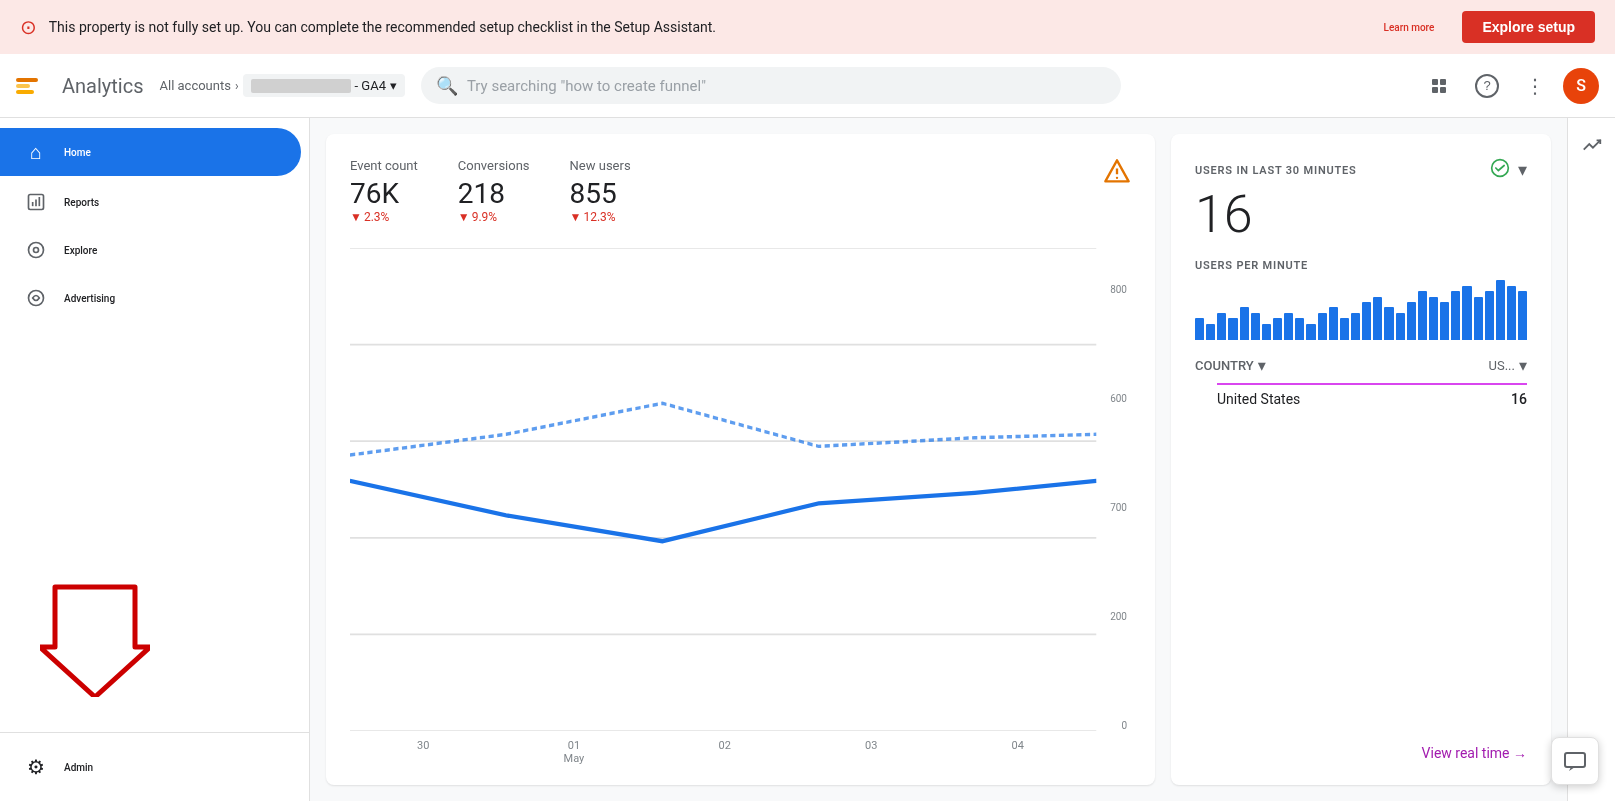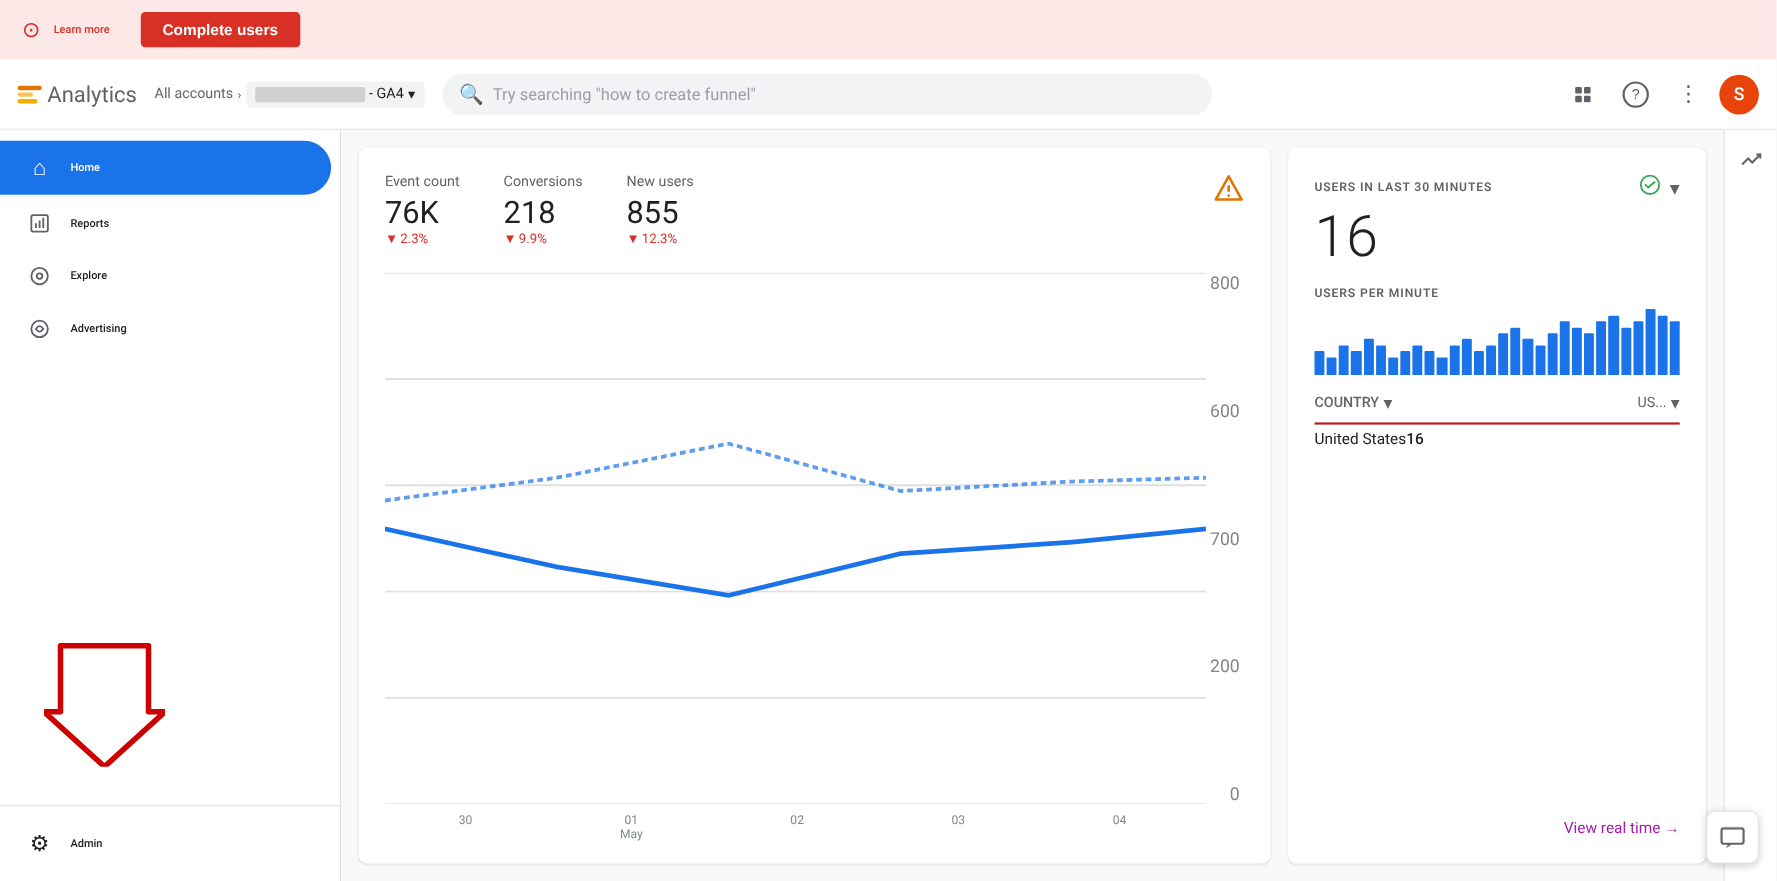--- a/index.html
+++ b/index.html
@@ -32,21 +32,21 @@
     
     .header {
       background: white;
       height: 64px;
       display: flex;
       align-items: center;
       padding: 0 16px;
       gap: 16px;
       border-bottom: 1px solid #e0e0e0;
     }
-    .logo-area { display: flex; align-items: center; gap: 5px; }
+    .logo-area { display: flex; align-items: center; gap: 24px; }
     .logo-bars { display: flex; flex-direction: column; gap: 2px; }
     .logo-bar { height: 4px; border-radius: 2px; }
     .logo-bar-1 { width: 18px; background: #f9ab00; }
     .logo-bar-2 { width: 14px; background: #f9ab00; opacity: 0.7; }
     .logo-bar-3 { width: 22px; background: #e37400; }
     .analytics-title { font-size: 20px; color: #5f6368; font-weight: 400; }
     .account-nav { display: flex; align-items: center; gap: 4px; font-size: 13px; color: #5f6368; }
     .property-chip {
       display: flex;
       align-items: center;
@@ -136,21 +136,21 @@
       position: absolute;
       right: 0;
       top: 0;
       bottom: 30px;
       display: flex;
       flex-direction: column;
       justify-content: space-between;
       align-items: flex-end;
       padding-right: 4px;
     }
-    .chart-label-y { font-size: 16px; color: #80868b; }
+    .chart-label-y { font-size: 10px; color: #80868b; margin-top: 36px; }
 
     .chart-svg { width: 100%; height: calc(100% - 30px); }
     .chart-x-labels { display: flex; justify-content: space-around; padding: 0 40px 0 0; margin-top: 4px; }
     .chart-x-label { font-size: 11px; color: #80868b; text-align: center; }
 
     .chart-footer { display: flex; justify-content: space-between; align-items: center; margin-top: 8px; }
     .preceding-period { font-size: 12px; color: #80868b; }
     .view-reports-link { color: #1a73e8; font-size: 14px; cursor: pointer; display: flex; align-items: center; gap: 4px; }
 
     
@@ -176,21 +176,21 @@
     .rt-users-per-min { font-size: 11px; font-weight: 600; color: #5f6368; letter-spacing: 0.8px; text-transform: uppercase; margin-bottom: 8px; }
 
     .bar-chart-container { display: flex; align-items: flex-end; gap: 2px; height: 60px; margin-bottom: 16px; }
     .bar { background: #1a73e8; border-radius: 1px 1px 0 0; flex: 1; }
 
     .rt-country-row { display: flex; align-items: flex-start; justify-content: space-between; margin-bottom: 8px; }
     .rt-filter-label { font-size: 13px; color: #5f6368; display: flex; align-items: center; gap: 4px; cursor: pointer; font-weight: 500; }
     .rt-filter-val { font-size: 13px; color: #5f6368; display: flex; align-items: center; gap: 4px; cursor: pointer; }
     .chevron-icon { font-size: 16px; color: #5f6368; }
 
-    .rt-country-item { display: flex; align-items: center; justify-content: flex-start; border-top: 2px solid #b91c1c; padding-top: 6px; }
+    .rt-country-item { display: flex; align-items: center; justify-content: space-between; border-top: 2px solid #d946ef; padding-top: 6px; margin-left: 22px; }
     .rt-country-name { font-size: 14px; color: #202124; }
     .rt-country-count { font-size: 14px; color: #202124; font-weight: 500; }
 
     .rt-footer { margin-top: auto; display: flex; justify-content: flex-end; align-items: center; }
     .view-realtime-link { color: #a21caf; font-size: 14px; cursor: pointer; display: flex; align-items: center; gap: 4px; }
 
     
     .right-edge {
       width: 48px;
       background: white;
@@ -220,22 +220,23 @@
     }
 
     .all-accounts-text { font-size: 13px; color: #5f6368; }
     .arrow-right { font-size: 12px; color: #5f6368; }
   </style>
 </head>
 <body>
 
 <div class="top-banner">
   <span class="banner-icon">⊙</span>
+  <span class="banner-text">This property is not fully set up. You can complete the recommended setup checklist in the Setup Assistant.</span>
   <a class="banner-learn-more">Learn more</a>
-  <button class="banner-complete-btn">Complete users</button>
+  <button class="banner-complete-btn">Explore setup</button>
 </div>
 
 <div class="header">
   <div class="logo-area">
     <div class="logo-bars">
       <div class="logo-bar logo-bar-3"></div>
       <div class="logo-bar logo-bar-2"></div>
       <div class="logo-bar logo-bar-1"></div>
     </div>
     <span class="analytics-title">Analytics</span>

